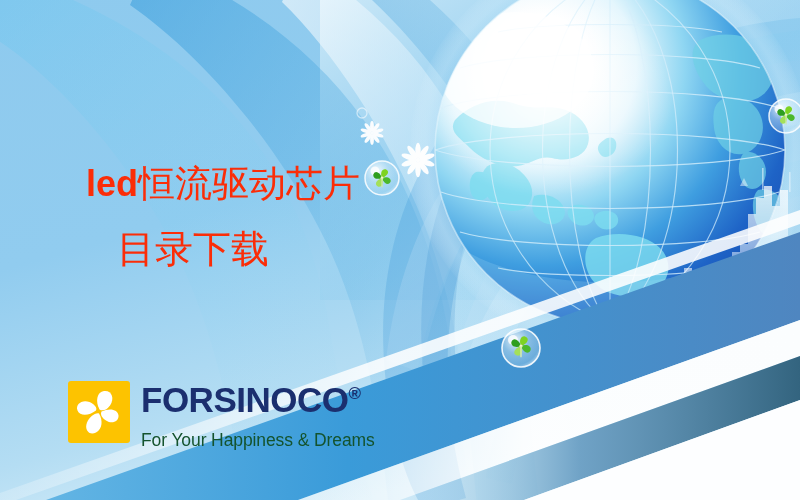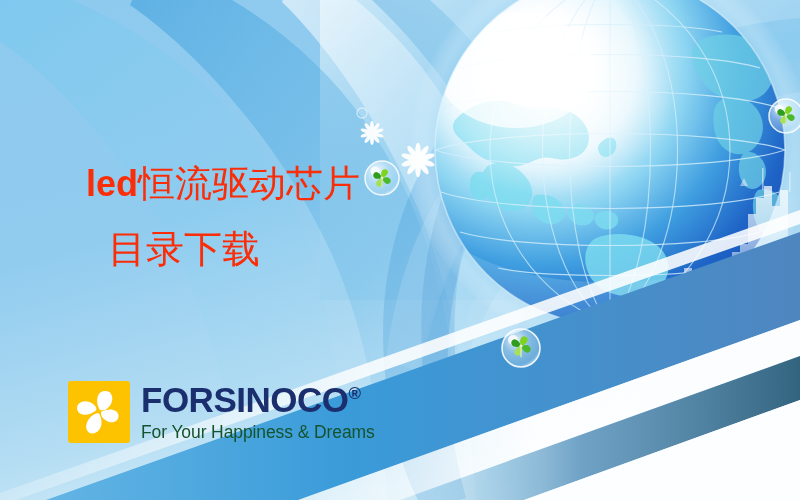--- a/index.html
+++ b/index.html
@@ -51,21 +51,21 @@
     font-family: "Liberation Sans", sans-serif;
     font-weight: 700;
     font-size: 36px;
   }
   .headline .line2 {
     font-family: "Liberation Serif", "DejaVu Serif", serif;
     font-size: 38px;
     font-weight: 400;
     display: block;
     margin-top: 18px;
-    margin-left: 22px;
+    margin-left: 31px;
   }
 
   
   .logo {
     position: absolute;
     left: 68px;
     top: 381px;
     z-index: 45;
     display: flex;
     align-items: flex-start;
@@ -78,20 +78,21 @@
     position: relative;
     flex: 0 0 auto;
   }
   .logo-mark svg { display: block; width: 62px; height: 62px; }
   .logo-text {
     margin-left: 11px;
     display: flex;
     flex-direction: column;
     justify-content: flex-start;
     padding-top: 1px;
+    gap: 8px;
   }
   .logo-word {
     font-family: "Liberation Sans", sans-serif;
     font-weight: 700;
     font-size: 35px;
     line-height: 1;
     color: #1b2f6f;
     letter-spacing: -0.5px;
     white-space: nowrap;
     display: block;

